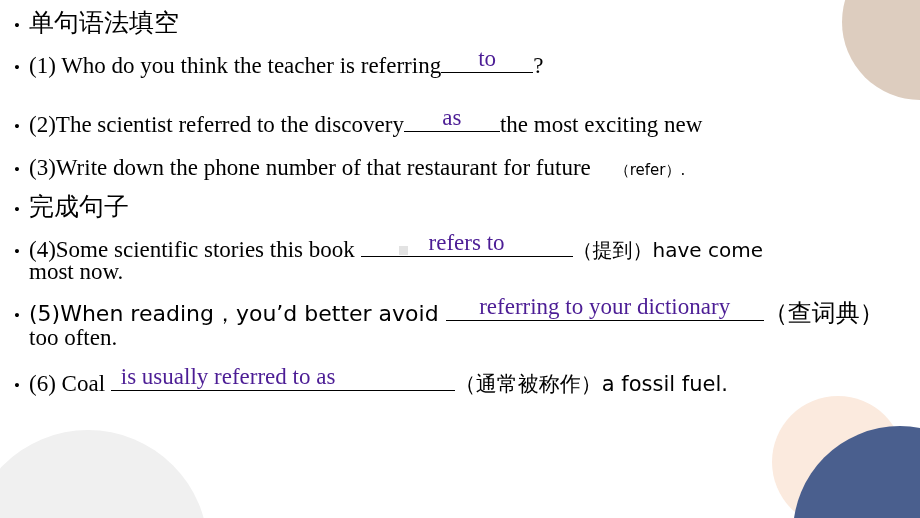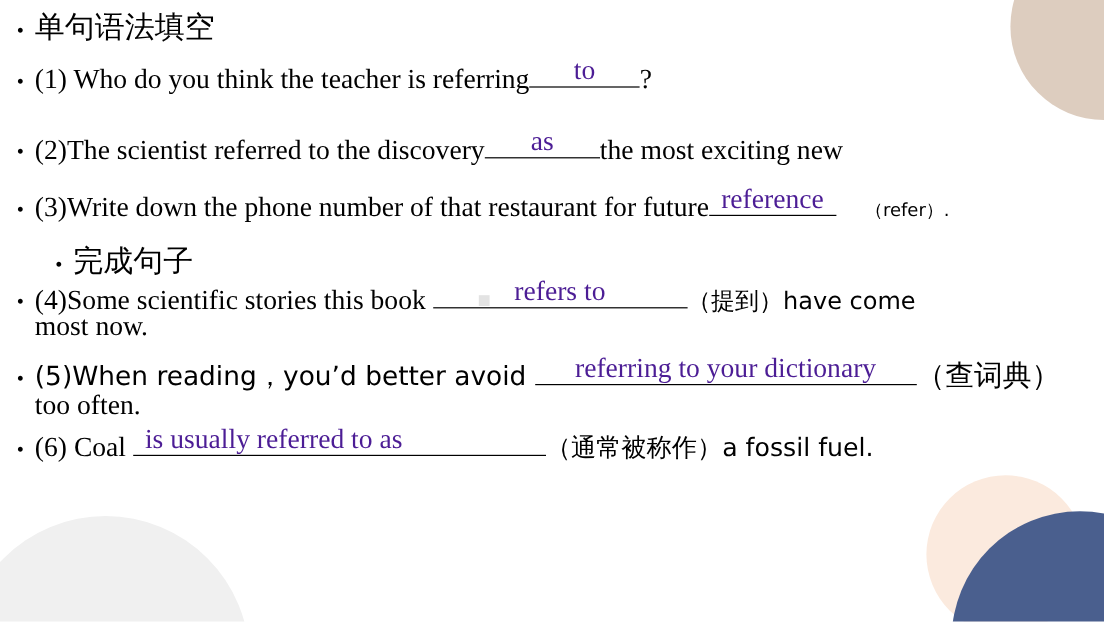--- a/index.html
+++ b/index.html
@@ -121,34 +121,34 @@
 
   <div class="bullet-line line-item" style="top:48px;">
     <span class="bullet-dot">•</span><span>(1)</span><span> Who do you think the teacher is referring</span><span class="blank" style="width:92px;"><span class="ans">to</span></span><span>?</span>
   </div>
 
   <div class="bullet-line line-item" style="top:87px;margin-top:20px;">
     <span class="bullet-dot">•</span><span>(2)</span><span>The scientist referred to the discovery</span><span class="blank" style="width:96px;"><span class="ans">as</span></span><span>the most exciting new</span>
   </div>
 
   <div class="bullet-line line-item" style="top:155px;">
-    <span class="bullet-dot">•</span><span>(3)</span><span>Write down the phone number of that restaurant for future</span><span class="blank" style="width:106px;"><span class="ans">reference</span></span><span class="cn" style="font-size:15px;margin-left:24px;">（refer）.</span>
+    <span class="bullet-dot">•</span><span>(3)</span><span>Write down the phone number of that restaurant for future</span><span class="cn" style="font-size:15px;margin-left:24px;">（refer）.</span>
   </div>
 
-  <div class="bullet-line line-heading" style="top:201px;margin-left:32px;">
+  <div class="bullet-line line-heading" style="top:190px;">
     <span class="bullet-dot">•</span><span class="cn">完成句子</span>
   </div>
 
   <div class="bullet-line line-item" style="top:232px;">
     <span class="bullet-dot">•</span><span>(4)</span><span>Some scientific stories this book </span><span class="blank" style="width:212px;"><span class="ans">refers to</span><span class="gray-tick"></span></span><span class="cn" style="font-size:20px;">（提到）have come</span>
   </div>
   <div class="wrap2" style="top:259px;">most now.</div>
 
   <div class="bullet-line line-item" style="top:296px;">
     <span class="bullet-dot">•</span><span class="cn" style="font-size:22px;">(5)</span><span class="cn" style="font-size:22px;">When reading，you’d better avoid </span><span class="blank" style="width:318px;"><span class="ans">referring to your dictionary</span></span><span class="cn" style="font-size:24px;">（查词典）</span>
   </div>
   <div class="wrap2" style="top:325px;">too often.</div>
 
-  <div class="bullet-line line-item" style="top:355px;">
+  <div class="bullet-line line-item" style="top:366px;">
     <span class="bullet-dot">•</span><span>(6)</span><span> Coal </span><span class="blank" style="width:344px;"><span class="ans" style="text-align:left;padding-left:10px;">is usually referred to as</span></span><span class="cn" style="font-size:21px;">（通常被称作）a fossil fuel.</span>
   </div>
 
 </div>
 
 </body></html>

